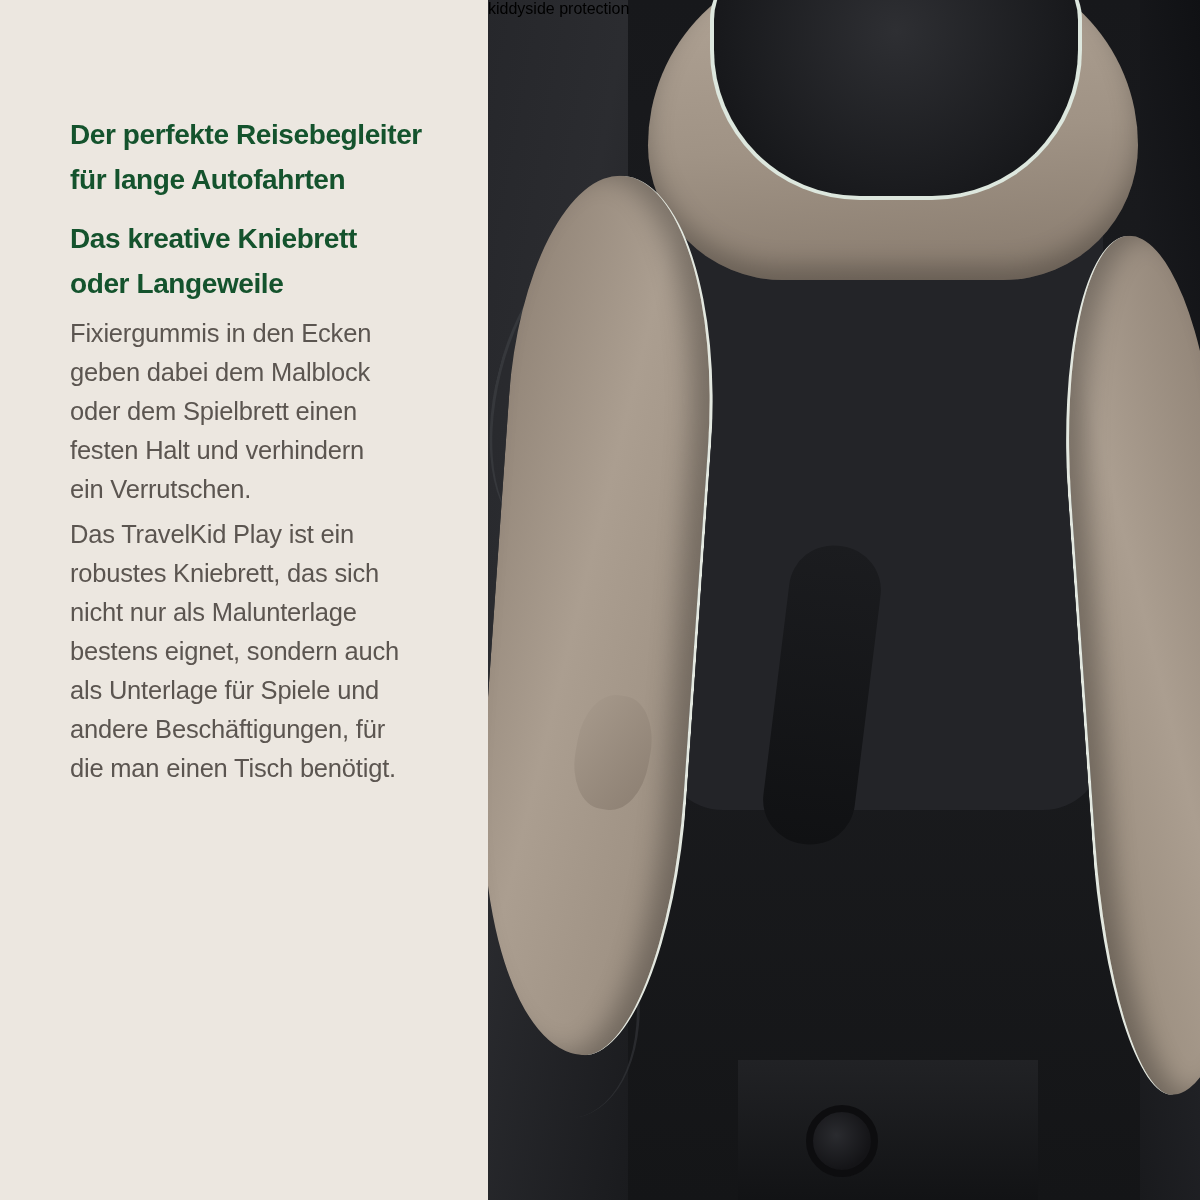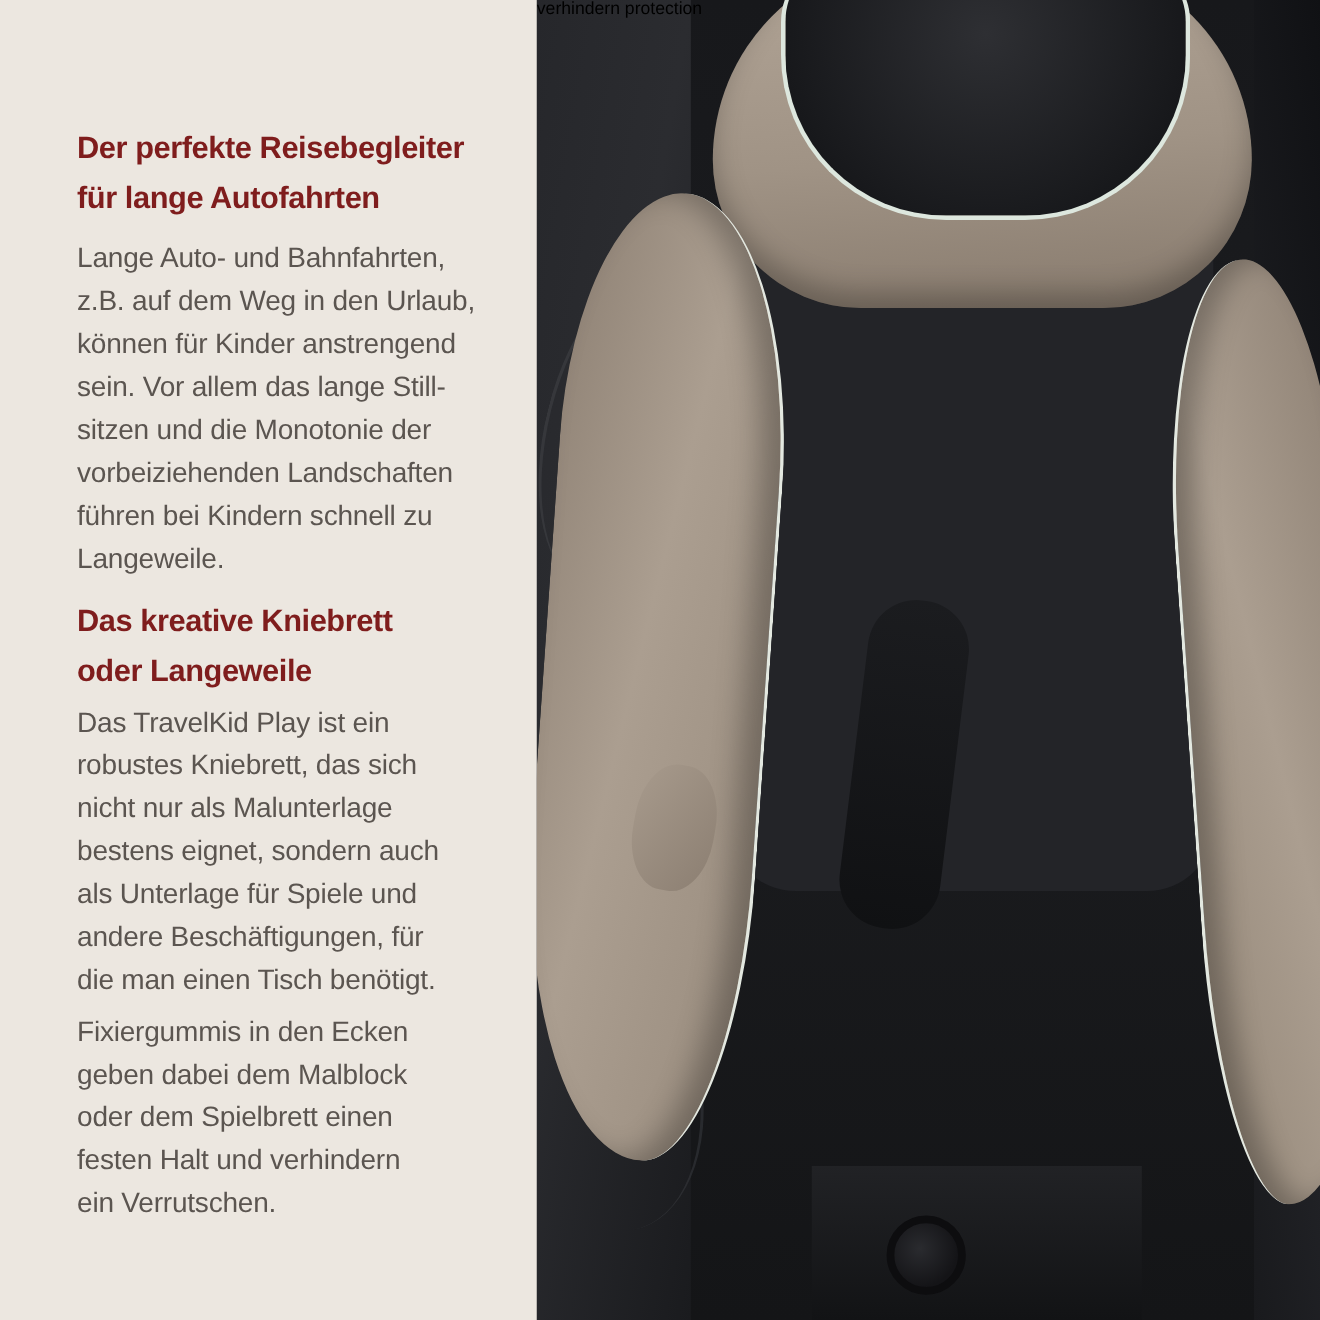--- a/index.html
+++ b/index.html
@@ -3,21 +3,21 @@
 <meta charset="utf-8">
 <style>
   * { box-sizing: border-box; margin: 0; padding: 0; }
   html,body { width:1200px; height:1200px; }
   body { font-family: "Liberation Sans", sans-serif; }
   .canvas { position:relative; width:1200px; height:1200px; display:flex; overflow:hidden; background:#ece7e0; }
 
   
   .text-panel { position:relative; width:488px; height:1200px; background:#ece7e0; flex:0 0 auto; }
   .text-inner { padding:112px 0 0 70px; }
-  .headline { font-size:28px; font-weight:bold; line-height:45px; color:#7f1d1d; letter-spacing:-0.4px; white-space:pre; }
+  .headline { font-size:28px; font-weight:bold; line-height:45px; color:#14532d; letter-spacing:-0.4px; white-space:pre; }
   .bodytext { font-size:25.5px; font-weight:normal; line-height:39px; color:#5b5550; letter-spacing:-0.2px; white-space:pre; }
   .m-p1 { margin-top:14px; }
   .m-h2 { margin-top:14px; }
   .m-p2 { margin-top:6px; }
   .m-p3 { margin-top:8px; }
 
   
   .photo { position:relative; width:712px; height:1200px; flex:0 0 auto; overflow:hidden;
            background:linear-gradient(180deg,#17181b 0%, #1c1d20 45%, #141517 100%); }
   .ph { position:absolute; }
@@ -184,42 +184,34 @@
 </style>
 </head>
 <body>
 
 <div class="canvas">
 
   <div class="text-panel">
     <div class="text-inner">
       <h1 class="headline">Der perfekte Reisebegleiter
 für lange Autofahrten</h1>
-      <p class="bodytext m-p1">Lange Auto- und Bahnfahrten,
-z.B. auf dem Weg in den Urlaub,
-können für Kinder anstrengend
-sein. Vor allem das lange Still-
-sitzen und die Monotonie der
-vorbeiziehenden Landschaften
-führen bei Kindern schnell zu
-Langeweile.</p>
       <h2 class="headline m-h2">Das kreative Kniebrett
 oder Langeweile</h2>
+      <p class="bodytext m-p3">Fixiergummis in den Ecken
+geben dabei dem Malblock
+oder dem Spielbrett einen
+festen Halt und verhindern
+ein Verrutschen.</p>
       <p class="bodytext m-p2">Das TravelKid Play ist ein
 robustes Kniebrett, das sich
 nicht nur als Malunterlage
 bestens eignet, sondern auch
 als Unterlage für Spiele und
 andere Beschäftigungen, für
 die man einen Tisch benötigt.</p>
-      <p class="bodytext m-p3">Fixiergummis in den Ecken
-geben dabei dem Malblock
-oder dem Spielbrett einen
-festen Halt und verhindern
-ein Verrutschen.</p>
     </div>
   </div>
 
   <div class="photo">
 
     <div class="ph door-strip"></div>
     <div class="ph door-seam1"></div>
     <div class="ph door-seam2"></div>
     <div class="ph right-strip"></div>
     <div class="ph floor"></div>
@@ -227,21 +219,21 @@
     <div class="ph seat-center"></div>
     <div class="ph headrest-ring"></div>
     <div class="ph headrest-mesh"></div>
     <div class="ph wing-left"></div>
     <div class="ph wing-right"></div>
     <div class="ph seat-gap"></div>
     <div class="ph top-right-pad"></div>
     <div class="ph clip-left"></div>
     <div class="ph clip-right"></div>
     <div class="ph seat-label">
-      <span class="seat-label-text">verhindern
+      <span class="seat-label-text">kiddyside
 protection</span>
       <span class="seat-label-dot"></span>
     </div>
 
     <div class="ph hair-back"></div>
     <div class="ph hair-strands"></div>
     <div class="ph head-top"></div>
     <div class="ph face"></div>
     <div class="ph eye-left"></div>
     <div class="ph eye-right"></div>

